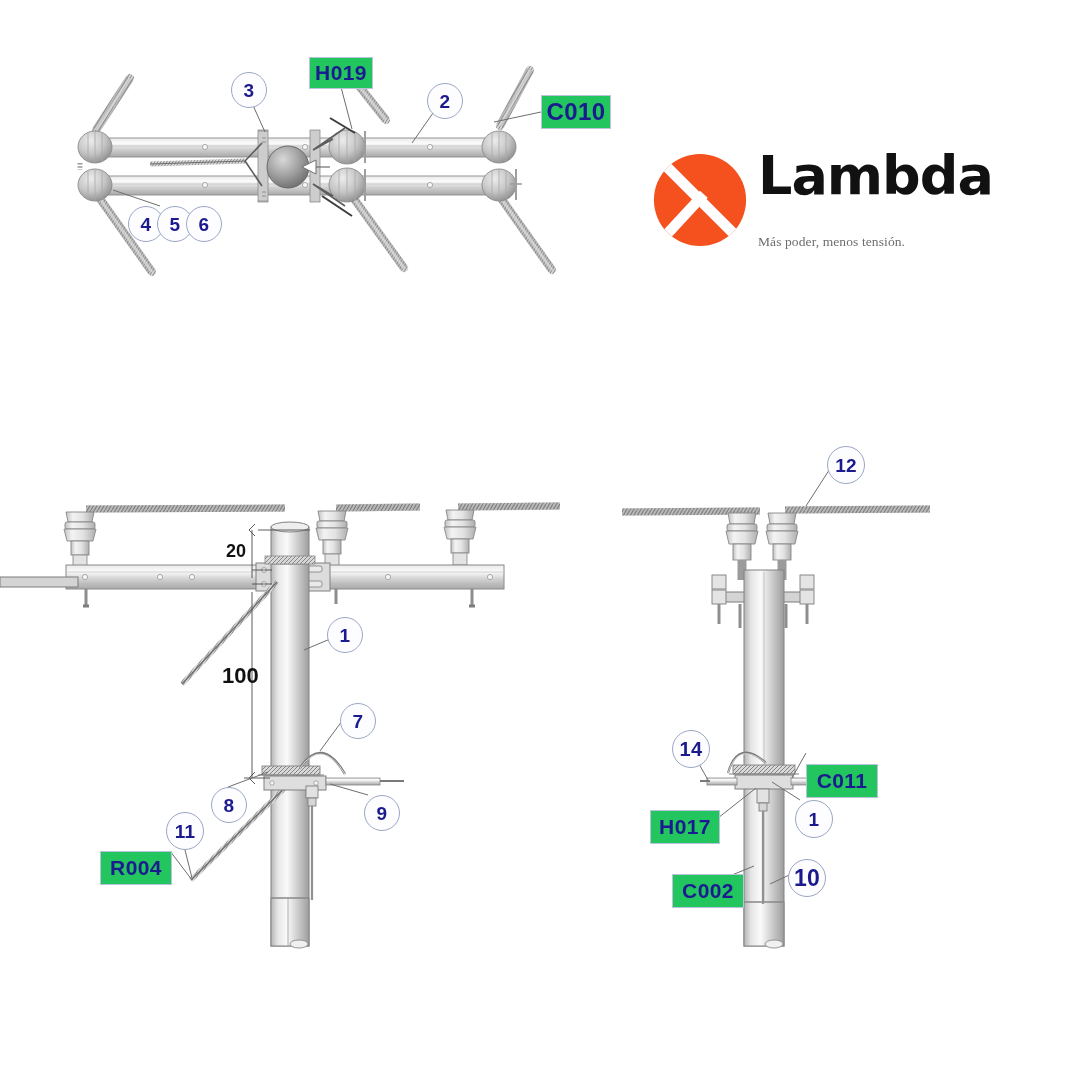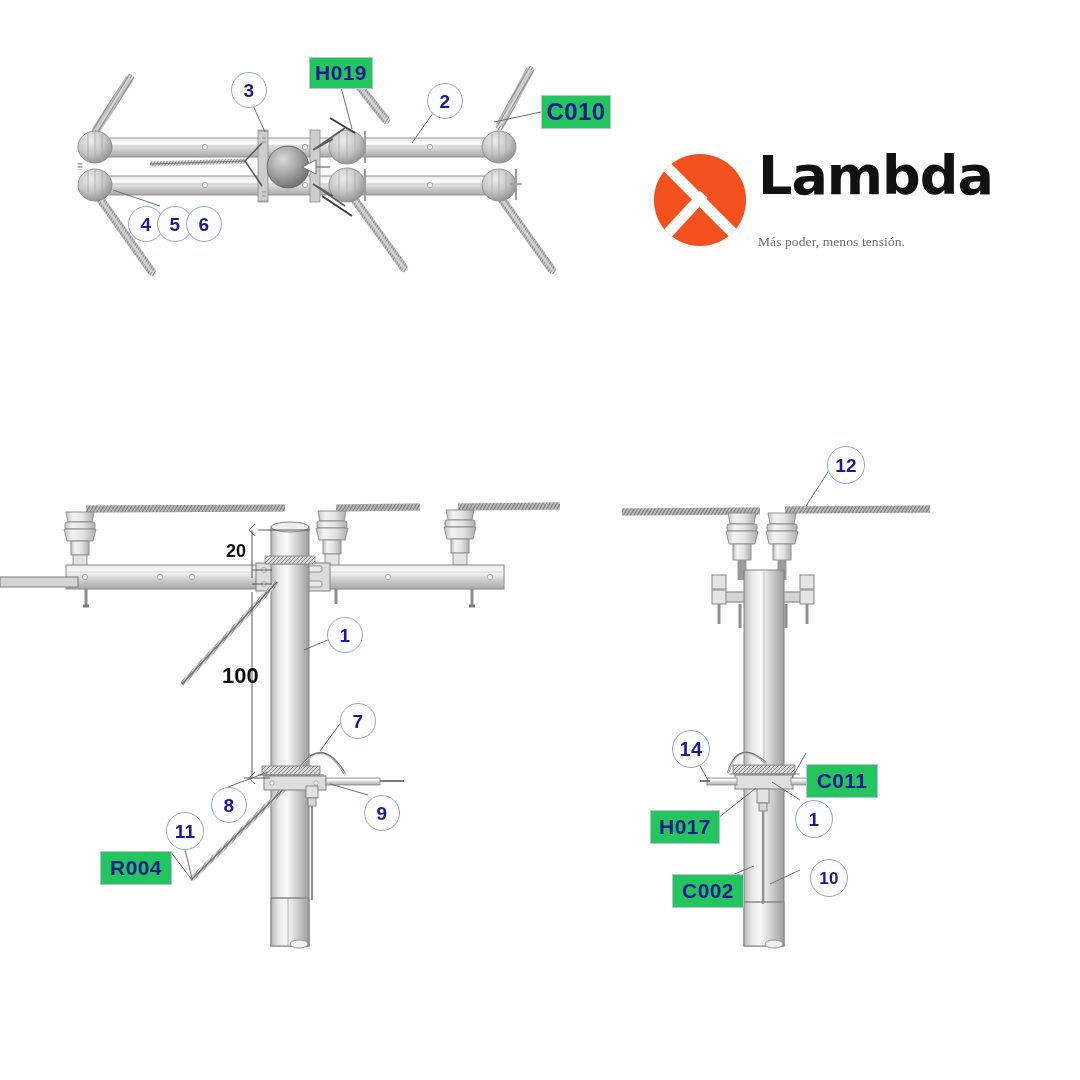--- a/index.html
+++ b/index.html
@@ -511,18 +511,18 @@
   <div class="callout-circle" style="left:327px; top:617px; width:34px; height:34px; font-size:19px;">1</div>
   <div class="callout-circle" style="left:340px; top:703px; width:34px; height:34px; font-size:19px;">7</div>
   <div class="callout-circle" style="left:211px; top:787px; width:34px; height:34px; font-size:19px;">8</div>
   <div class="callout-circle" style="left:364px; top:795px; width:34px; height:34px; font-size:19px;">9</div>
   <div class="callout-circle" style="left:166px; top:812px; width:36px; height:36px; font-size:19px;">11</div>
   <div class="callout-box" style="left:100px; top:835px; width:70px; height:32px; font-size:21px;margin-top:16px;">R004</div>
 
   <div class="callout-circle" style="left:827px; top:446px; width:36px; height:36px; font-size:19px;">12</div>
   <div class="callout-circle" style="left:672px; top:730px; width:36px; height:36px; font-size:20px;">14</div>
   <div class="callout-circle" style="left:795px; top:800px; width:36px; height:36px; font-size:19px;">1</div>
-  <div class="callout-circle" style="left:810px; top:859px; width:36px; height:36px; font-size:17px;">10</div>
+  <div class="callout-circle" style="left:788px; top:859px; width:36px; height:36px; font-size:23px;">10</div>
   <div class="callout-box" style="left:806px; top:764px; width:70px; height:32px; font-size:21px;">C011</div>
   <div class="callout-box" style="left:650px; top:810px; width:68px; height:32px; font-size:21px;">H017</div>
   <div class="callout-box" style="left:672px; top:874px; width:70px; height:32px; font-size:21px;">C002</div>
 
 </div>
 
 </body></html>

